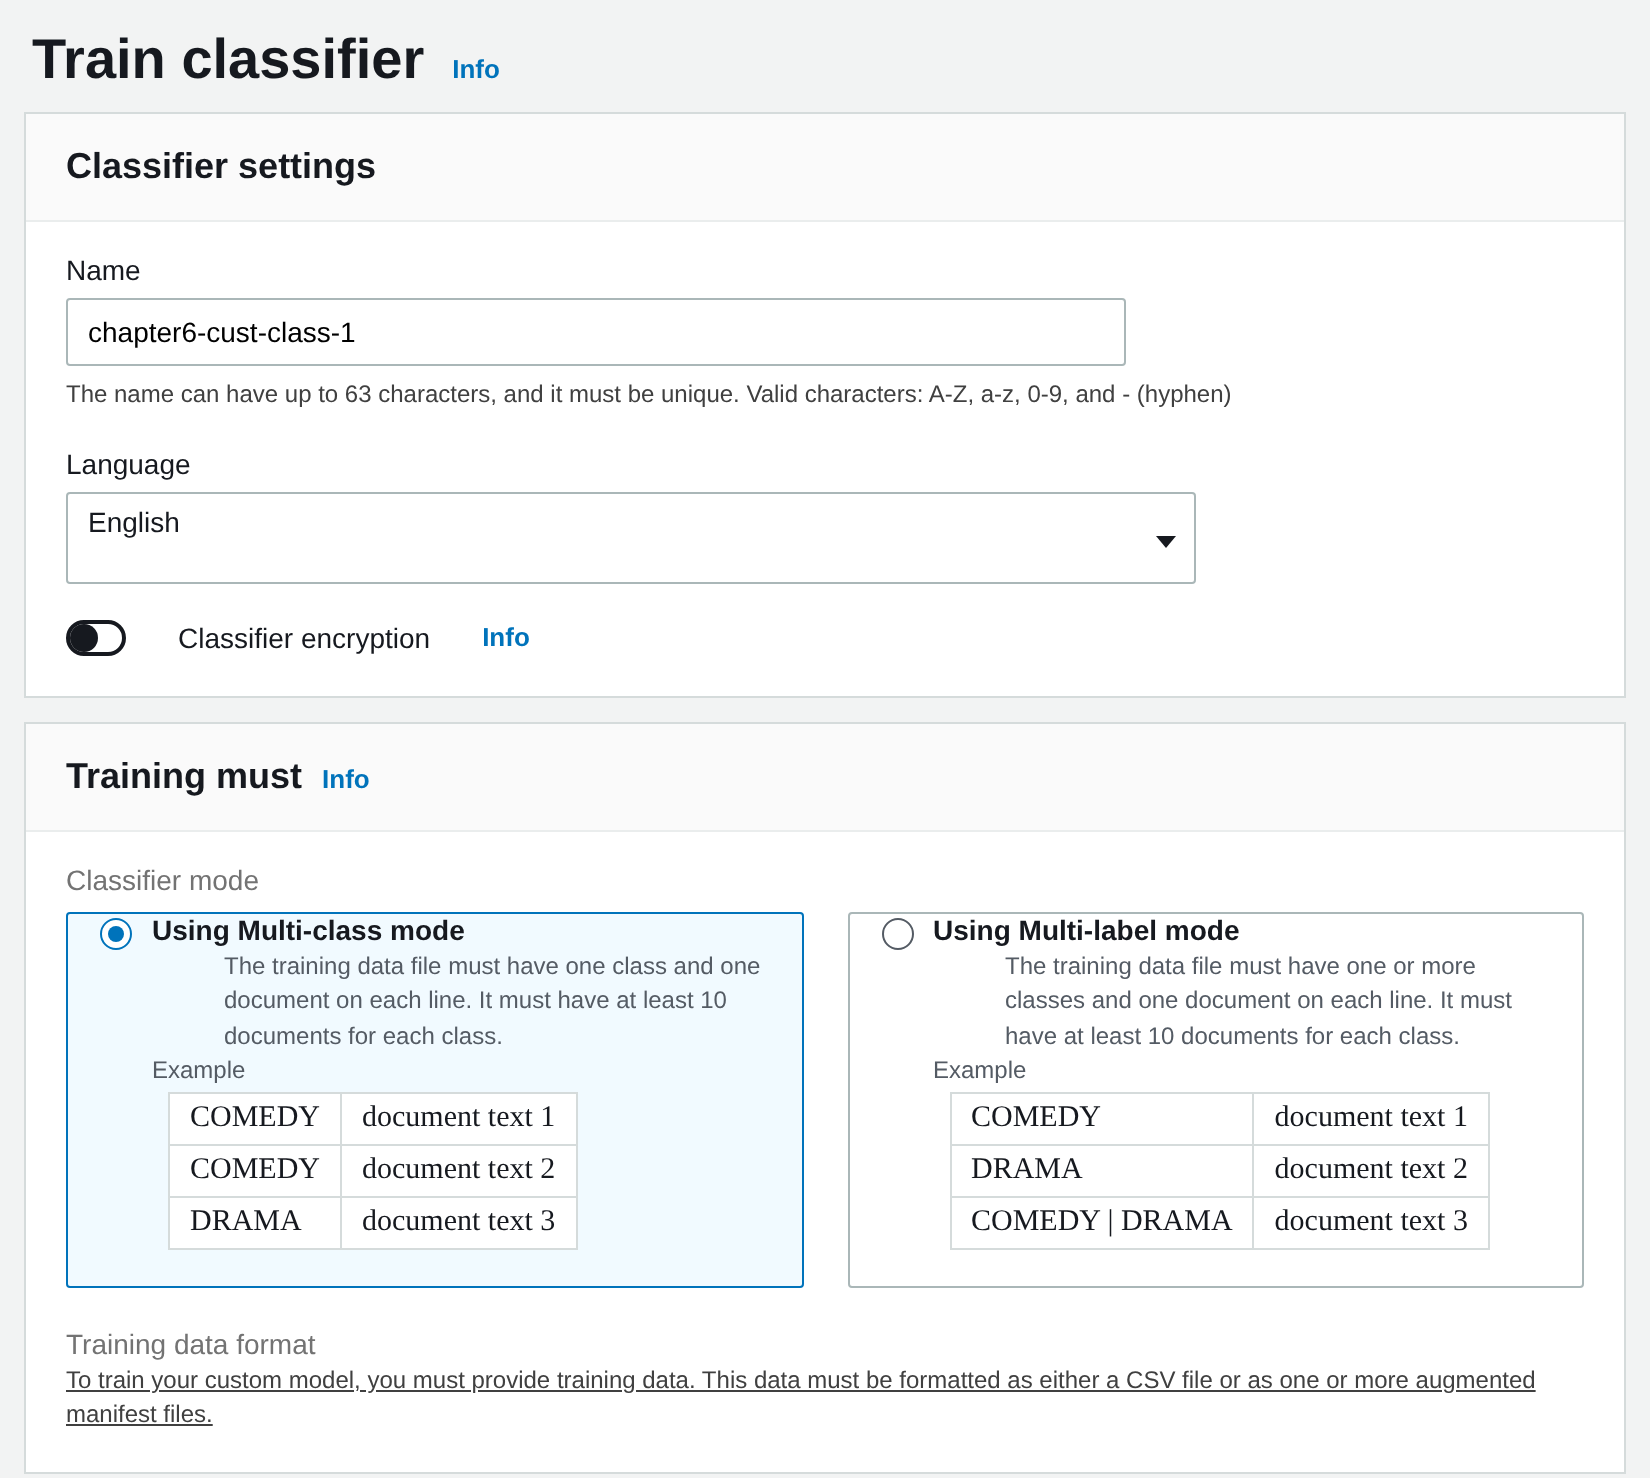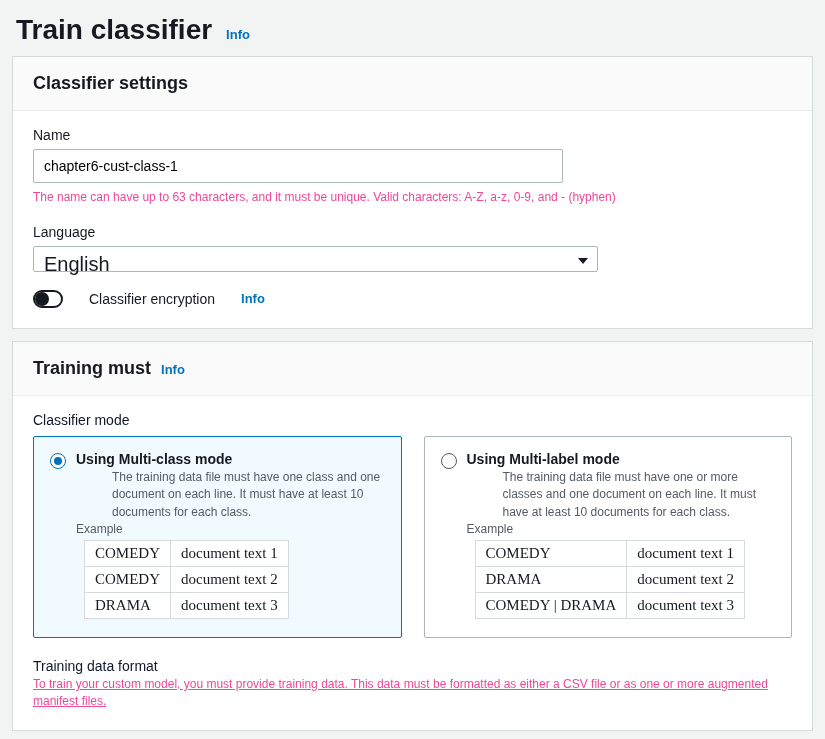--- a/index.html
+++ b/index.html
@@ -55,38 +55,38 @@
   .text-input {
     width: 530px;
     max-width: 100%;
     padding: 6px 10px;
     border: 1px solid #aab7b8;
     border-radius: 2px;
     font-size: 14px;
     height: 34px;
   }
   .help-text {
-    color: #ec4899;
+    color: #404040;
     font-size: 12px;
     margin-top: 6px;
     line-height: 1.4;
   }
   .field-block { margin-bottom: 18px; }
   .select-wrap {
     position: relative;
     width: 565px;
     max-width: 100%;
   }
   .select {
     width: 100%;
     padding: 6px 30px 6px 10px;
     border: 1px solid #aab7b8;
     border-radius: 2px;
-    font-size: 20px;
-    height: 26px;
+    font-size: 14px;
+    height: 46px;
     appearance: none;
     background: #fff;
     cursor: pointer;
   }
   .caret-down {
     position: absolute;
     right: 10px;
     top: 50%;
     transform: translateY(-50%);
     pointer-events: none;
@@ -122,21 +122,21 @@
   }
   .mode-row {
     display: flex;
     gap: 22px;
     margin-top: 8px;
   }
   .mode-card {
     flex: 1;
     border: 1px solid #aab7b8;
     border-radius: 2px;
-    padding: 14px 16px 18px 16px;
+    padding: 0 16px 18px 16px;
     background: #fff;
   }
   .mode-card.selected {
     border: 1px solid #0073bb;
     background: #f1faff;
   }
   .mode-head {
     display: flex;
     align-items: flex-start;
     gap: 10px;
@@ -190,21 +190,21 @@
     font-size: 15px;
   }
   .example-table td {
     border: 1px solid #d5dbdb;
     padding: 4px 10px;
     background: #fff;
   }
   .section-label {
     font-size: 14px;
     font-weight: 400;
-    color: #0f172a;
+    color: #737373;
     margin-bottom: 2px;
   }
   .section-block { margin-top: 20px; }
 </style>
 </head>
 <body>
 
 <div class="page-header">
   <h1 class="page-title">Train classifier</h1>
   <span class="info-link">Info</span>

